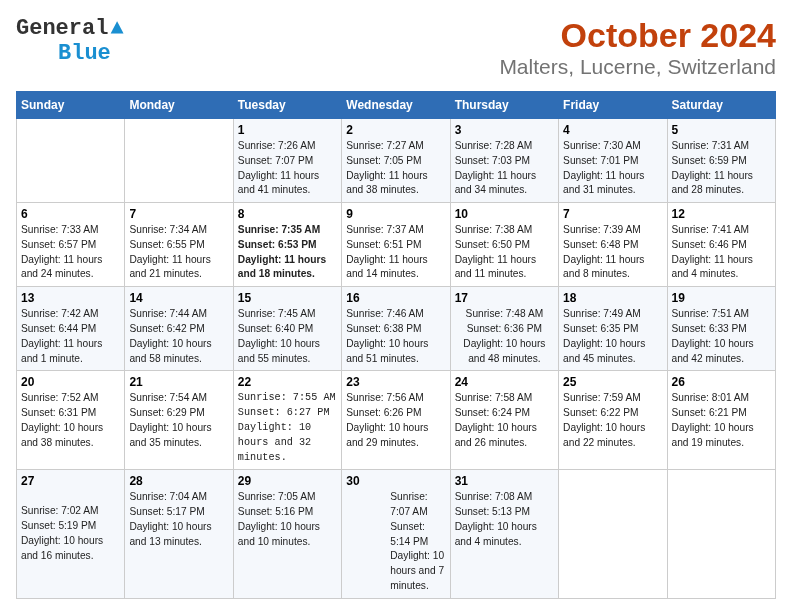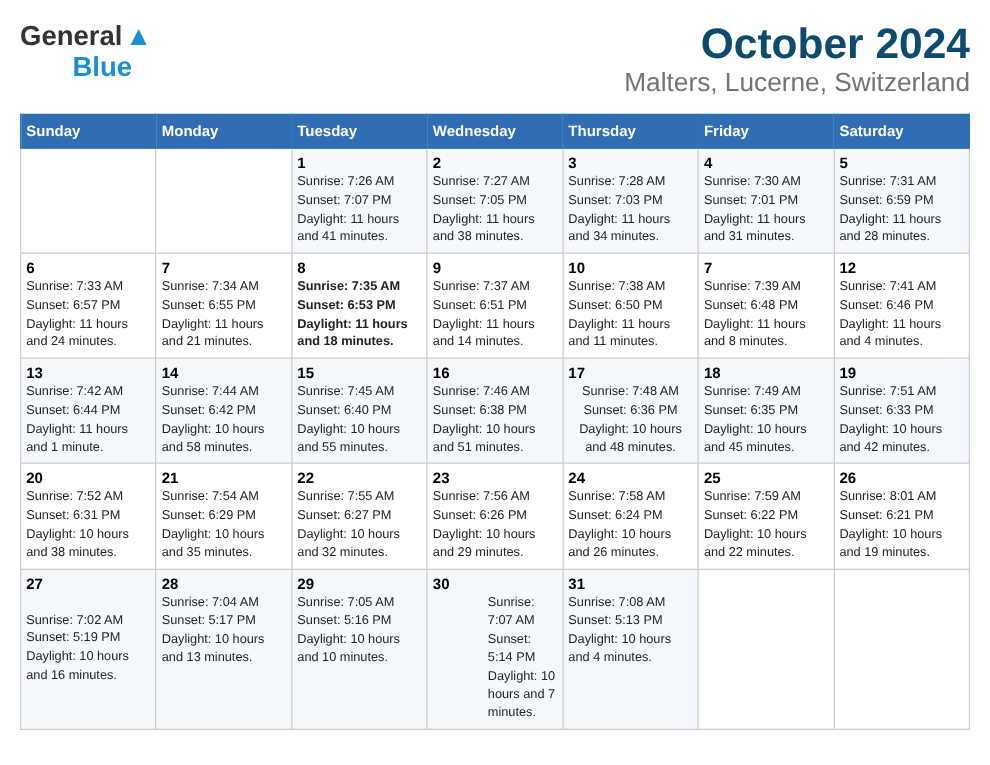--- a/index.html
+++ b/index.html
@@ -20,21 +20,21 @@
       display: flex;
       flex-direction: column;
       align-items: flex-start;
     }
     .title-block {
       text-align: right;
     }
     .month-title {
       font-size: 34px;
       font-weight: bold;
-      color: #0c4a6e;
+      color: #c2410c;
     }
     .location-title {
       font-size: 21px;
       color: #737373;
     }
     table {
       width: 100%;
       border-collapse: collapse;
       font-size: 11px;
     }
@@ -74,21 +74,21 @@
     }
     .empty-cell {
       background: #fff !important;
     }
   </style>
 </head>
 <body>
 
 <div class="header">
   <div class="logo">
-    <div style="display:flex;align-items:center;">
+    <div style="display:flex;align-items:center;font-family:Liberation Mono, monospace;">
       <div style="font-size:22px;font-weight:bold;color:#333;line-height:1.15;">
         <span style="color:#333;">General</span><span style="color:#1a8fd1;margin-left:2px;">▲</span><br>
         <span style="color:#1a8fd1;margin-left:42px;">Blue</span>
       </div>
     </div>
   </div>
   <div class="title-block">
     <div class="month-title">October 2024</div>
     <div class="location-title">Malters, Lucerne, Switzerland</div>
   </div>
@@ -237,21 +237,21 @@
 Daylight: 10 hours and 38 minutes.</div>
         </td>
         <td>
           <span class="day-num">21</span>
           <div class="day-info" style="white-space: pre-line;">Sunrise: 7:54 AM
 Sunset: 6:29 PM
 Daylight: 10 hours and 35 minutes.</div>
         </td>
         <td>
           <span class="day-num">22</span>
-          <div class="day-info" style="white-space: pre-line;">Sunrise: 7:55 AM
+          <div class="day-info" style="white-space: pre-line; font-family: Liberation Mono, monospace;">Sunrise: 7:55 AM
 Sunset: 6:27 PM
 Daylight: 10 hours and 32 minutes.</div>
         </td>
         <td>
           <span class="day-num">23</span>
           <div class="day-info" style="white-space: pre-line;">Sunrise: 7:56 AM
 Sunset: 6:26 PM
 Daylight: 10 hours and 29 minutes.</div>
         </td>
         <td>

